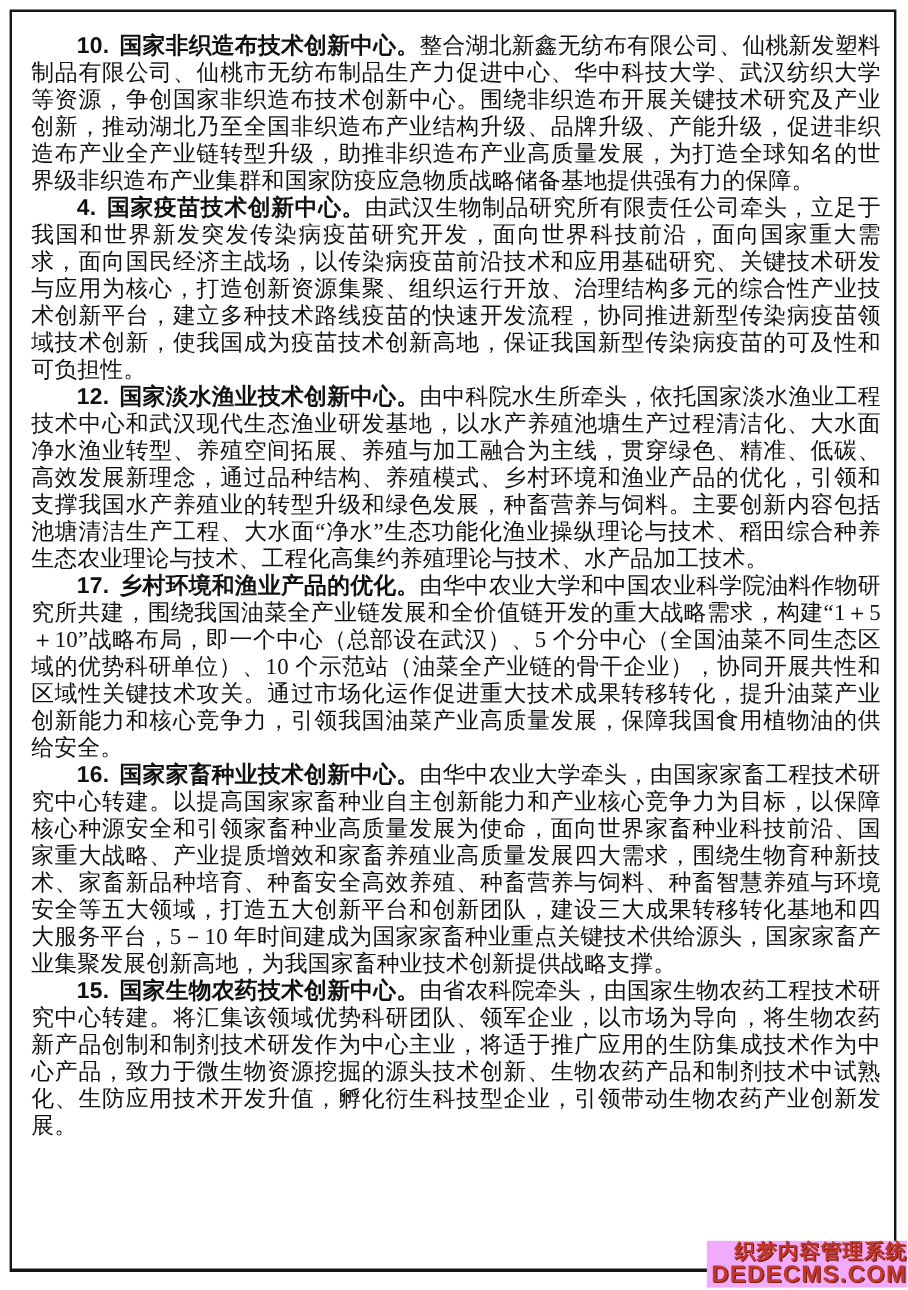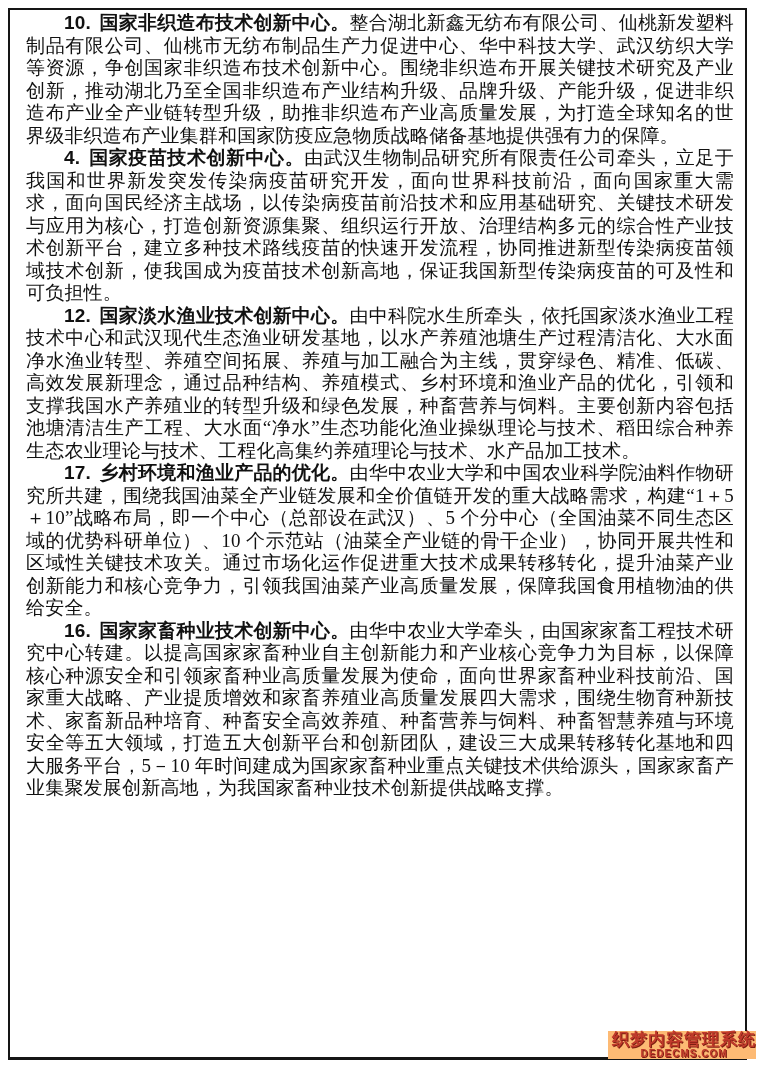--- a/index.html
+++ b/index.html
@@ -22,21 +22,21 @@
     width: 739px;
     height: 1052px;
     border: 2px solid #151515;
     border-bottom-width: 3px;
     box-sizing: border-box;
     background: #ffffff;
   }
   .content {
     position: absolute;
     left: 26px;
-    top: 12px;
+    top: 28px;
     width: 708px;
   }
   .para {
     margin: 0;
     font-size: 19px;
     line-height: 22.5px;
     text-align: justify;
     text-indent: 2em;
     letter-spacing: 0.2px;
   }
@@ -44,60 +44,60 @@
   .para .title {
     font-weight: bold;
     font-family: "Liberation Sans", "DejaVu Sans", sans-serif;
   }
   .para .num {
     margin-right: 0.45em;
   }
   .watermark {
     position: absolute;
     right: 1px;
-    bottom: 16px;
+    bottom: 2px;
     text-align: right;
     font-family: "Liberation Sans", "DejaVu Sans", sans-serif;
     font-weight: bold;
     color: #c0392b;
-    background: #fdba74;
+    background: #f0abfc;
     padding-left: 4px;
     line-height: 1.05;
     z-index: 5;
   }
   .watermark .wm-cn {
     font-size: 17px;
     display: block;
     text-shadow: 1px 1px 0 #7e1f12;
     letter-spacing: 1px;
   }
   .watermark .wm-en {
-    font-size: 10px;
+    font-size: 20px;
     display: block;
     text-shadow: 1px 1px 0 #7e1f12;
     letter-spacing: 1px;
-    text-align: center;
   }
 </style>
 </head>
 <body>
 
 <div class="page-frame"></div>
 
 <div class="content">
 
   <p class="para"><span class="num">10.</span><span class="title">国家非织造布技术创新中心。</span><span class="body-text">整合湖北新鑫无纺布有限公司、仙桃新发塑料制品有限公司、仙桃市无纺布制品生产力促进中心、华中科技大学、武汉纺织大学等资源，争创国家非织造布技术创新中心。围绕非织造布开展关键技术研究及产业创新，推动湖北乃至全国非织造布产业结构升级、品牌升级、产能升级，促进非织造布产业全产业链转型升级，助推非织造布产业高质量发展，为打造全球知名的世界级非织造布产业集群和国家防疫应急物质战略储备基地提供强有力的保障。</span></p>
 
   <p class="para"><span class="num">4.</span><span class="title">国家疫苗技术创新中心。</span><span class="body-text">由武汉生物制品研究所有限责任公司牵头，立足于我国和世界新发突发传染病疫苗研究开发，面向世界科技前沿，面向国家重大需求，面向国民经济主战场，以传染病疫苗前沿技术和应用基础研究、关键技术研发与应用为核心，打造创新资源集聚、组织运行开放、治理结构多元的综合性产业技术创新平台，建立多种技术路线疫苗的快速开发流程，协同推进新型传染病疫苗领域技术创新，使我国成为疫苗技术创新高地，保证我国新型传染病疫苗的可及性和可负担性。</span></p>
 
   <p class="para"><span class="num">12.</span><span class="title">国家淡水渔业技术创新中心。</span><span class="body-text">由中科院水生所牵头，依托国家淡水渔业工程技术中心和武汉现代生态渔业研发基地，以水产养殖池塘生产过程清洁化、大水面净水渔业转型、养殖空间拓展、养殖与加工融合为主线，贯穿绿色、精准、低碳、高效发展新理念，通过品种结构、养殖模式、乡村环境和渔业产品的优化，引领和支撑我国水产养殖业的转型升级和绿色发展，种畜营养与饲料。主要创新内容包括池塘清洁生产工程、大水面“净水”生态功能化渔业操纵理论与技术、稻田综合种养生态农业理论与技术、工程化高集约养殖理论与技术、水产品加工技术。</span></p>
 
   <p class="para"><span class="num">17.</span><span class="title">乡村环境和渔业产品的优化。</span><span class="body-text">由华中农业大学和中国农业科学院油料作物研究所共建，围绕我国油菜全产业链发展和全价值链开发的重大战略需求，构建“1＋5＋10”战略布局，即一个中心（总部设在武汉）、5 个分中心（全国油菜不同生态区域的优势科研单位）、10 个示范站（油菜全产业链的骨干企业），协同开展共性和区域性关键技术攻关。通过市场化运作促进重大技术成果转移转化，提升油菜产业创新能力和核心竞争力，引领我国油菜产业高质量发展，保障我国食用植物油的供给安全。</span></p>
 
   <p class="para"><span class="num">16.</span><span class="title">国家家畜种业技术创新中心。</span><span class="body-text">由华中农业大学牵头，由国家家畜工程技术研究中心转建。以提高国家家畜种业自主创新能力和产业核心竞争力为目标，以保障核心种源安全和引领家畜种业高质量发展为使命，面向世界家畜种业科技前沿、国家重大战略、产业提质增效和家畜养殖业高质量发展四大需求，围绕生物育种新技术、家畜新品种培育、种畜安全高效养殖、种畜营养与饲料、种畜智慧养殖与环境安全等五大领域，打造五大创新平台和创新团队，建设三大成果转移转化基地和四大服务平台，5－10 年时间建成为国家家畜种业重点关键技术供给源头，国家家畜产业集聚发展创新高地，为我国家畜种业技术创新提供战略支撑。</span></p>
 
+  <p class="para"><span class="num">15.</span><span class="title">国家生物农药技术创新中心。</span><span class="body-text">由省农科院牵头，由国家生物农药工程技术研究中心转建。将汇集该领域优势科研团队、领军企业，以市场为导向，将生物农药新产品创制和制剂技术研发作为中心主业，将适于推广应用的生防集成技术作为中心产品，致力于微生物资源挖掘的源头技术创新、生物农药产品和制剂技术中试熟化、生防应用技术开发升值，孵化衍生科技型企业，引领带动生物农药产业创新发展。</span></p>
 
 </div>
 
 <div class="watermark">
   <span class="wm-cn">织梦内容管理系统</span>
   <span class="wm-en">DEDECMS.COM</span>
 </div>
 
 </body></html>

